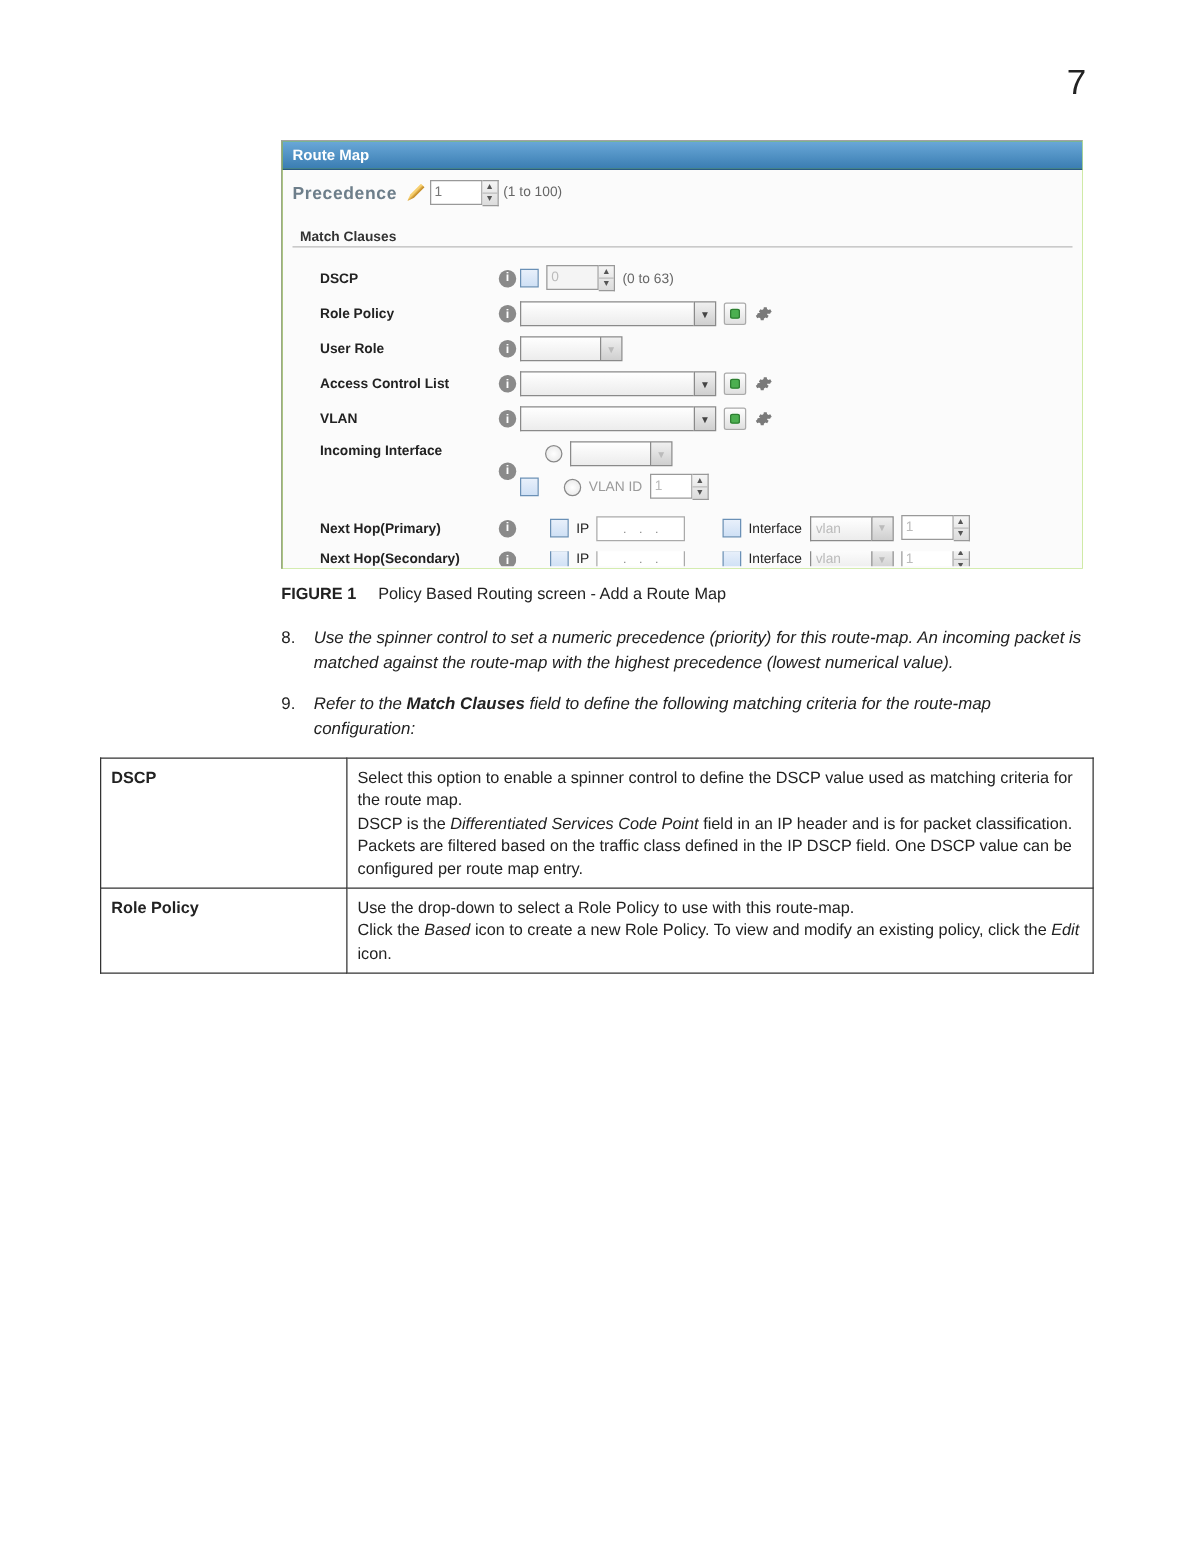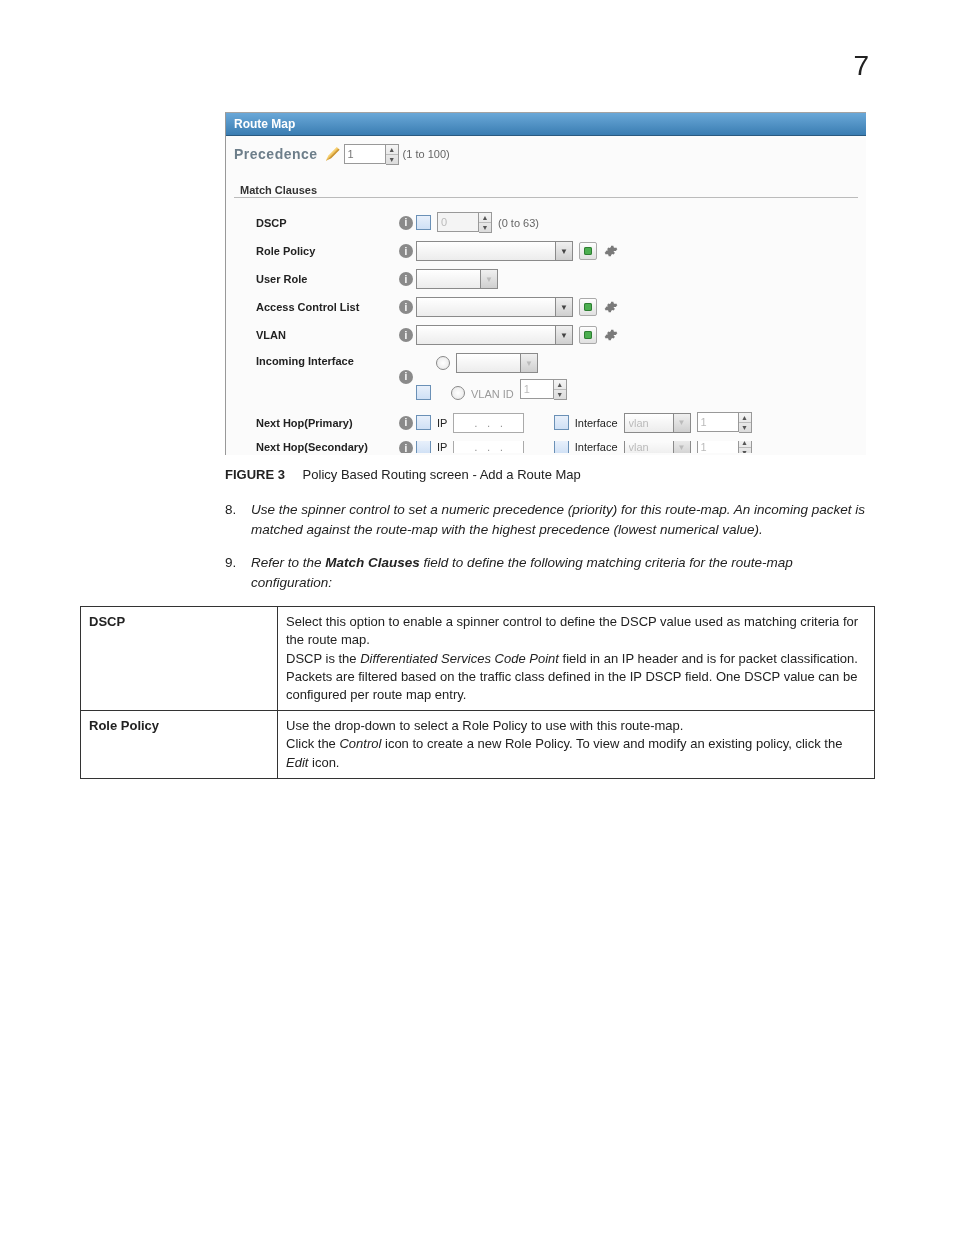--- a/index.html
+++ b/index.html
@@ -150,21 +150,21 @@
     width: 12px; height: 12px; border: 1px solid #888; border-radius: 50%;
     background: radial-gradient(#fff,#e5e5e5);
     flex: 0 0 12px;
   }
   .ipdots {
     display: inline-flex; align-items: flex-end; gap: 10px;
     border: 1px solid #aaa; height: 18px; padding: 0 20px;
     background: #fff; color: #888; font-size: 10px;
   }
   .ipdots span { line-height: 16px; }
-  .iface-row { display: flex; align-items: center; gap: 5px; font-size: 11px; }
+  .iface-row { display: flex; align-items: center; gap: 5px; font-size: 11px; margin-left: 24px; }
   .panel-footer {
     background: linear-gradient(#e9e9e9,#d3d3d3);
     border-top: 1px solid #aaa;
     padding: 4px 6px;
     display: flex; justify-content: flex-end; gap: 10px;
   }
   .btn {
     display: inline-flex; align-items: center; gap: 4px;
     padding: 2px 10px;
     border: 1px solid #888;
@@ -313,21 +313,21 @@
         <div class="flbl" style="align-self:start;padding-top:2px">Incoming Interface</div>
         <div class="fhelp" style="align-self:center"><span class="help-icon">i</span></div>
         <div class="fctrl" style="flex-direction:column;align-items:flex-start;gap:6px">
           <div style="display:flex;align-items:center;gap:6px;margin-left:20px">
             <span class="radio"></span>
             <span class="combo w70">
                 <input type="text" style="">
                 <span class="arrow" style="color:#bbb">▼</span>
               </span>
           </div>
-          <div style="display:flex;align-items:flex-end;gap:6px">
+          <div style="display:flex;align-items:center;gap:6px">
             <span class="chk"></span>
             <span style="width:8px"></span>
             <span class="radio"></span>
             <span class="hint" style="color:#9a9a9a">VLAN ID</span>
             <span class="num-input">
               <input type="text" style="width: 26px; color: rgb(187, 187, 187);" value="1">
               <span class="spin">
                   <div>▲</div>
                   <div>▼</div>
                 </span>
@@ -388,21 +388,21 @@
                 <div>▼</div>
               </span>
           </span>
         </div>
       </div>
     </div>
   </div>
 
   <div class="doc">
     <div class="fig-caption">
-      <span class="fig-label">FIGURE 3</span>
+      <span class="fig-label">FIGURE 1</span>
       <span>Policy Based Routing screen - Add a Route Map</span>
     </div>
 
     <div class="step-list">
       <div class="step">
         <div class="n">8.</div>
         <div class="t">Use the spinner control to set a numeric precedence (priority) for this route-map. An incoming packet is matched against the route-map with the highest precedence (lowest numerical value).</div>
       </div>
       <div class="step">
         <div class="n">9.</div>
@@ -419,19 +419,19 @@
       <td class="h">DSCP</td>
       <td>
         <div>Select this option to enable a spinner control to define the DSCP value used as matching criteria for the route map.</div>
         <div><span>DSCP is the </span><span class="italic">Differentiated Services Code Point</span><span> field in an IP header and is for packet classification. Packets are filtered based on the traffic class defined in the IP DSCP field. One DSCP value can be configured per route map entry.</span></div>
       </td>
     </tr>
     <tr>
       <td class="h">Role Policy</td>
       <td>
         <div>Use the drop-down to select a Role Policy to use with this route-map.</div>
-        <div><span>Click the </span><span class="italic">Control</span><span> icon to create a new Role Policy. To view and modify an existing policy, click the </span><span class="italic">Edit</span><span> icon.</span></div>
+        <div><span>Click the </span><span class="italic">Based</span><span> icon to create a new Role Policy. To view and modify an existing policy, click the </span><span class="italic">Edit</span><span> icon.</span></div>
       </td>
     </tr>
   </tbody>
     </table>
 
 </div>
 
 </body></html>

